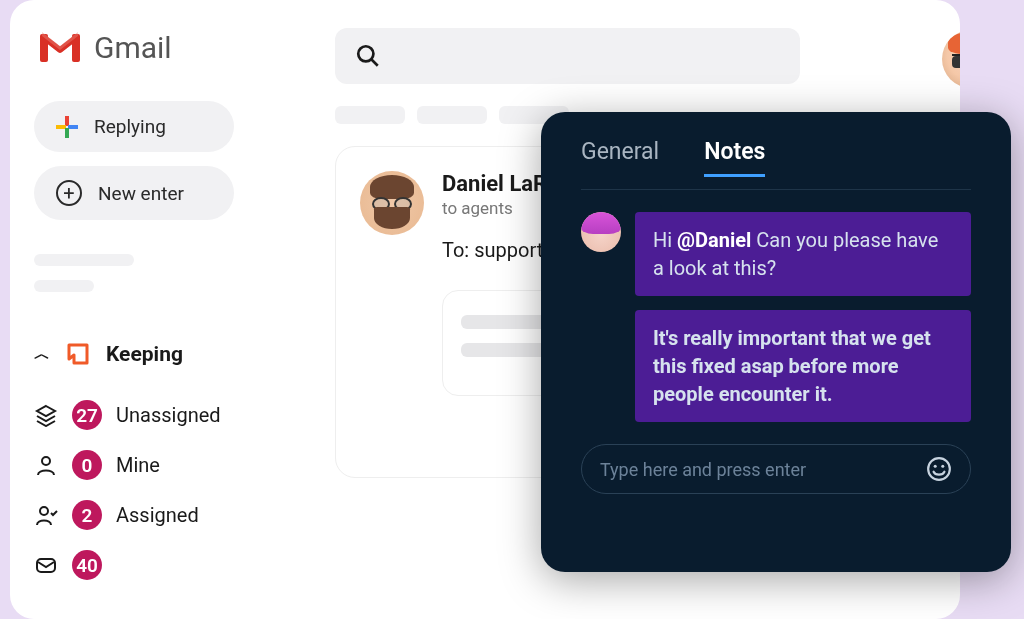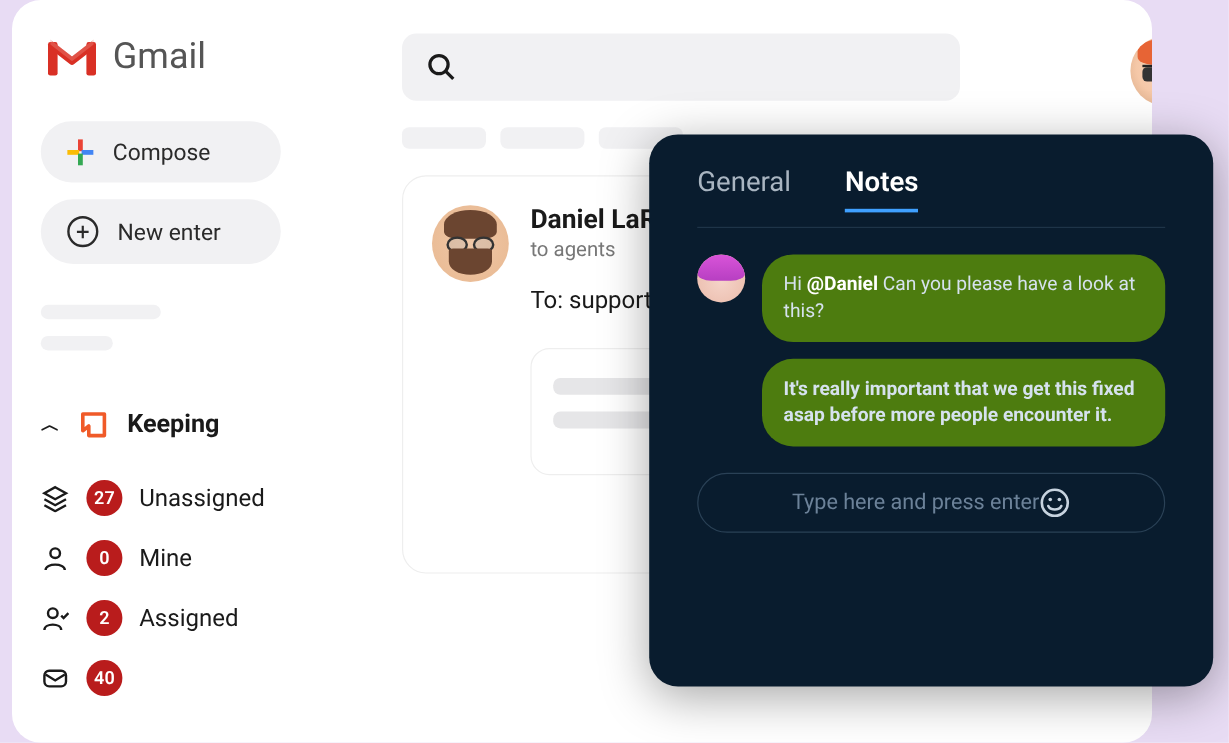--- a/index.html
+++ b/index.html
@@ -19,21 +19,21 @@
     
     .sidebar {
       width: 305px;
       padding: 30px 24px;
       display: flex;
       flex-direction: column;
     }
     
     .logo-row {
       display: flex;
-      align-items: flex-end;
+      align-items: flex-start;
       gap: 12px;
       margin-bottom: 36px;
       padding-left: 4px;
     }
     .gmail-m-icon { width: 44px; height: 34px; }
     .logo-text { font-size: 30px; font-weight: 400; color: #555; }
     
     .pill-btn {
       display: flex;
       align-items: center;
@@ -67,23 +67,23 @@
     .keeping-icon { width: 28px; height: 28px; display: flex; align-items: center; justify-content: center; }
     
     .folder-row {
       display: flex; align-items: center; gap: 14px;
       font-size: 20px; color: #1a1a1a;
       padding: 10px 0; cursor: pointer;
     }
     .folder-icon { width: 24px; height: 24px; display: flex; align-items: center; justify-content: center; color: #1a1a1a; }
     .count-badge {
       min-width: 30px; height: 30px; border-radius: 50%;
-      background: #b91c1c; color: #fff;
+      background: #be185d; color: #fff;
       display: flex; align-items: center; justify-content: center;
-      font-size: 15px; font-weight: 600;
+      font-size: 19px; font-weight: 600;
     }
     
     .main-area {
       flex: 1; padding: 28px 20px; position: relative;
     }
     .search-bar {
       background: #f1f1f3; border-radius: 12px;
       height: 56px; display: flex; align-items: center; padding: 0 20px;
       width: 465px;
     }
@@ -146,30 +146,30 @@
     .panel-divider { height: 1px; background: #1e3448; margin-bottom: 22px; }
     
     .note-row { display: flex; gap: 14px; margin-bottom: 14px; align-items: flex-start; }
     .note-avatar {
       width: 40px; height: 40px; border-radius: 50%;
       background: radial-gradient(circle at 50% 55%, #f5d4c9 0%, #e9b9a8 100%);
       flex-shrink: 0; position: relative; overflow: hidden;
     }
     .note-hair { position: absolute; top: 0; left: 0; right: 0; height: 22px; background: linear-gradient(180deg, #d954d9 0%, #b73fc2 100%); border-radius: 50% 50% 30% 30%; }
     .note-bubble {
-      background: #4d7c0f; border-radius: 26px; padding: 14px 18px;
-      font-size: 16px; line-height: 1.4; color: #d6e2ee;
+      background: #4c1d95; border-radius: 4px; padding: 14px 18px;
+      font-size: 20px; line-height: 1.4; color: #d6e2ee;
     }
     .mention { font-weight: 700; color: #fff; }
     
     .note-input {
       margin-top: 22px;
       border: 1.5px solid #2a4156; border-radius: 999px;
       height: 50px; display: flex; align-items: center; padding: 0 18px;
-      justify-content: center;
+      justify-content: space-between;
     }
     .note-input-placeholder { color: #6c8299; font-size: 18px; }
     .emoji-icon { width: 26px; height: 26px; }
   </style>
 </head>
 <body>
 
 <div class="app-window">
   <div class="sidebar">
     <div class="logo-row">
@@ -182,21 +182,21 @@
       <span class="logo-text">Gmail</span>
     </div>
 
     <div class="pill-btn">
       <svg class="plus-google" viewBox="0 0 22 22">
         <rect x="9" y="0" width="4" height="10" fill="#ea4335"></rect>
         <rect x="0" y="9" width="10" height="4" fill="#fbbc05"></rect>
         <rect x="12" y="9" width="10" height="4" fill="#4285f4"></rect>
         <rect x="9" y="12" width="4" height="10" fill="#34a853"></rect>
       </svg>
-      <span>Compose</span>
+      <span>Replying</span>
     </div>
 
     <div class="pill-btn">
       <span class="plus-circle-outline">+</span>
       <span>New enter</span>
     </div>
 
     <div class="placeholder-block">
       <div class="ph-line ph1"></div>
       <div class="ph-line ph2"></div>

